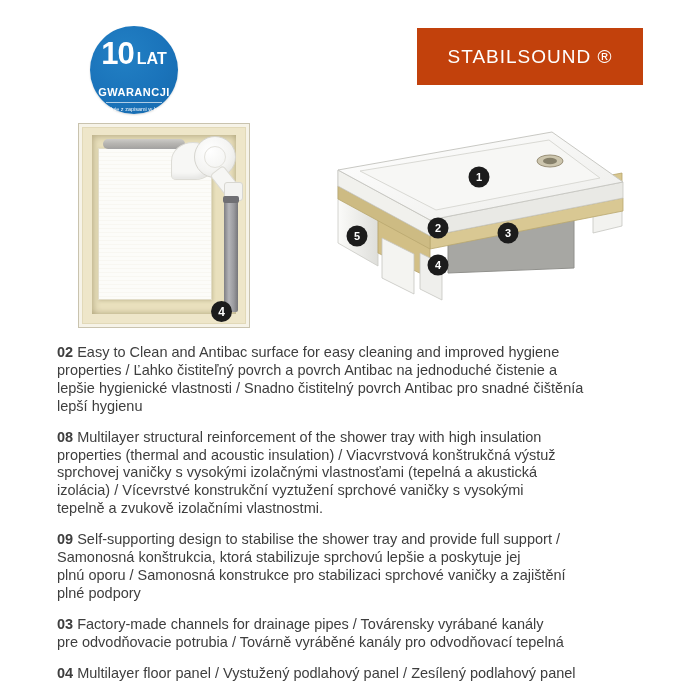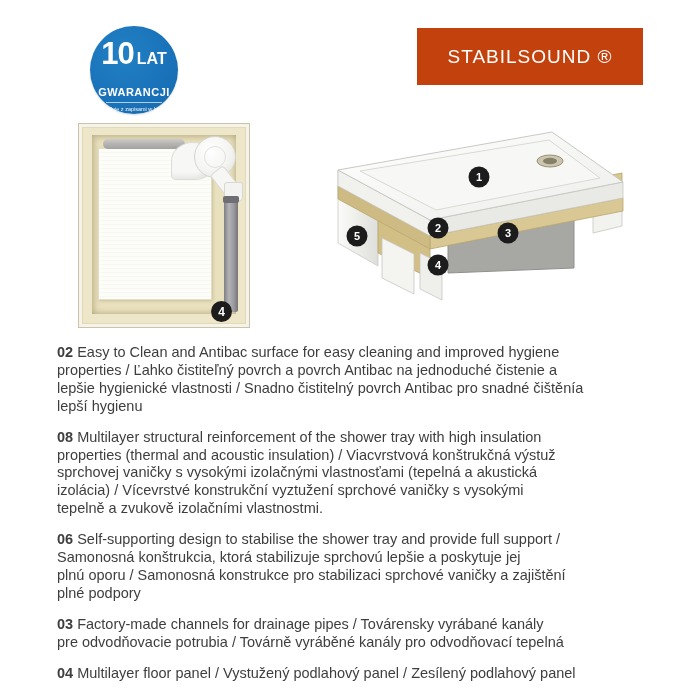--- a/index.html
+++ b/index.html
@@ -154,21 +154,21 @@
   <div class="copy">
     <p><b>02</b> <span>Easy to Clean and Antibac surface for easy cleaning and improved hygiene
 properties / Ľahko čistiteľný povrch a povrch Antibac na jednoduché čistenie a
 lepšie hygienické vlastnosti / Snadno čistitelný povrch Antibac pro snadné čištěnía
 lepší hygienu</span></p>
     <p><b>08</b> <span>Multilayer structural reinforcement of the shower tray with high insulation
 properties (thermal and acoustic insulation) / Viacvrstvová konštrukčná výstuž
 sprchovej vaničky s vysokými izolačnými vlastnosťami (tepelná a akustická
 izolácia) / Vícevrstvé konstrukční vyztužení sprchové vaničky s vysokými
 tepelně a zvukově izolačními vlastnostmi.</span></p>
-    <p><b>06</b> <span>Self-supporting design to stabilise the shower tray and provide full support /
+    <p><b>09</b> <span>Self-supporting design to stabilise the shower tray and provide full support /
 Samonosná konštrukcia, ktorá stabilizuje sprchovú lepšie a poskytuje jej
 plnú oporu / Samonosná konstrukce pro stabilizaci sprchové vaničky a zajištění
 plné podpory</span></p>
     <p><b>03</b> <span>Factory-made channels for drainage pipes / Továrensky vyrábané kanály
 pre odvodňovacie potrubia / Továrně vyráběné kanály pro odvodňovací tepelná</span></p>
     <p><b>04</b> <span>Multilayer floor panel / Vystužený podlahový panel / Zesílený podlahový panel</span></p>
   </div>
 
 </div>
 

